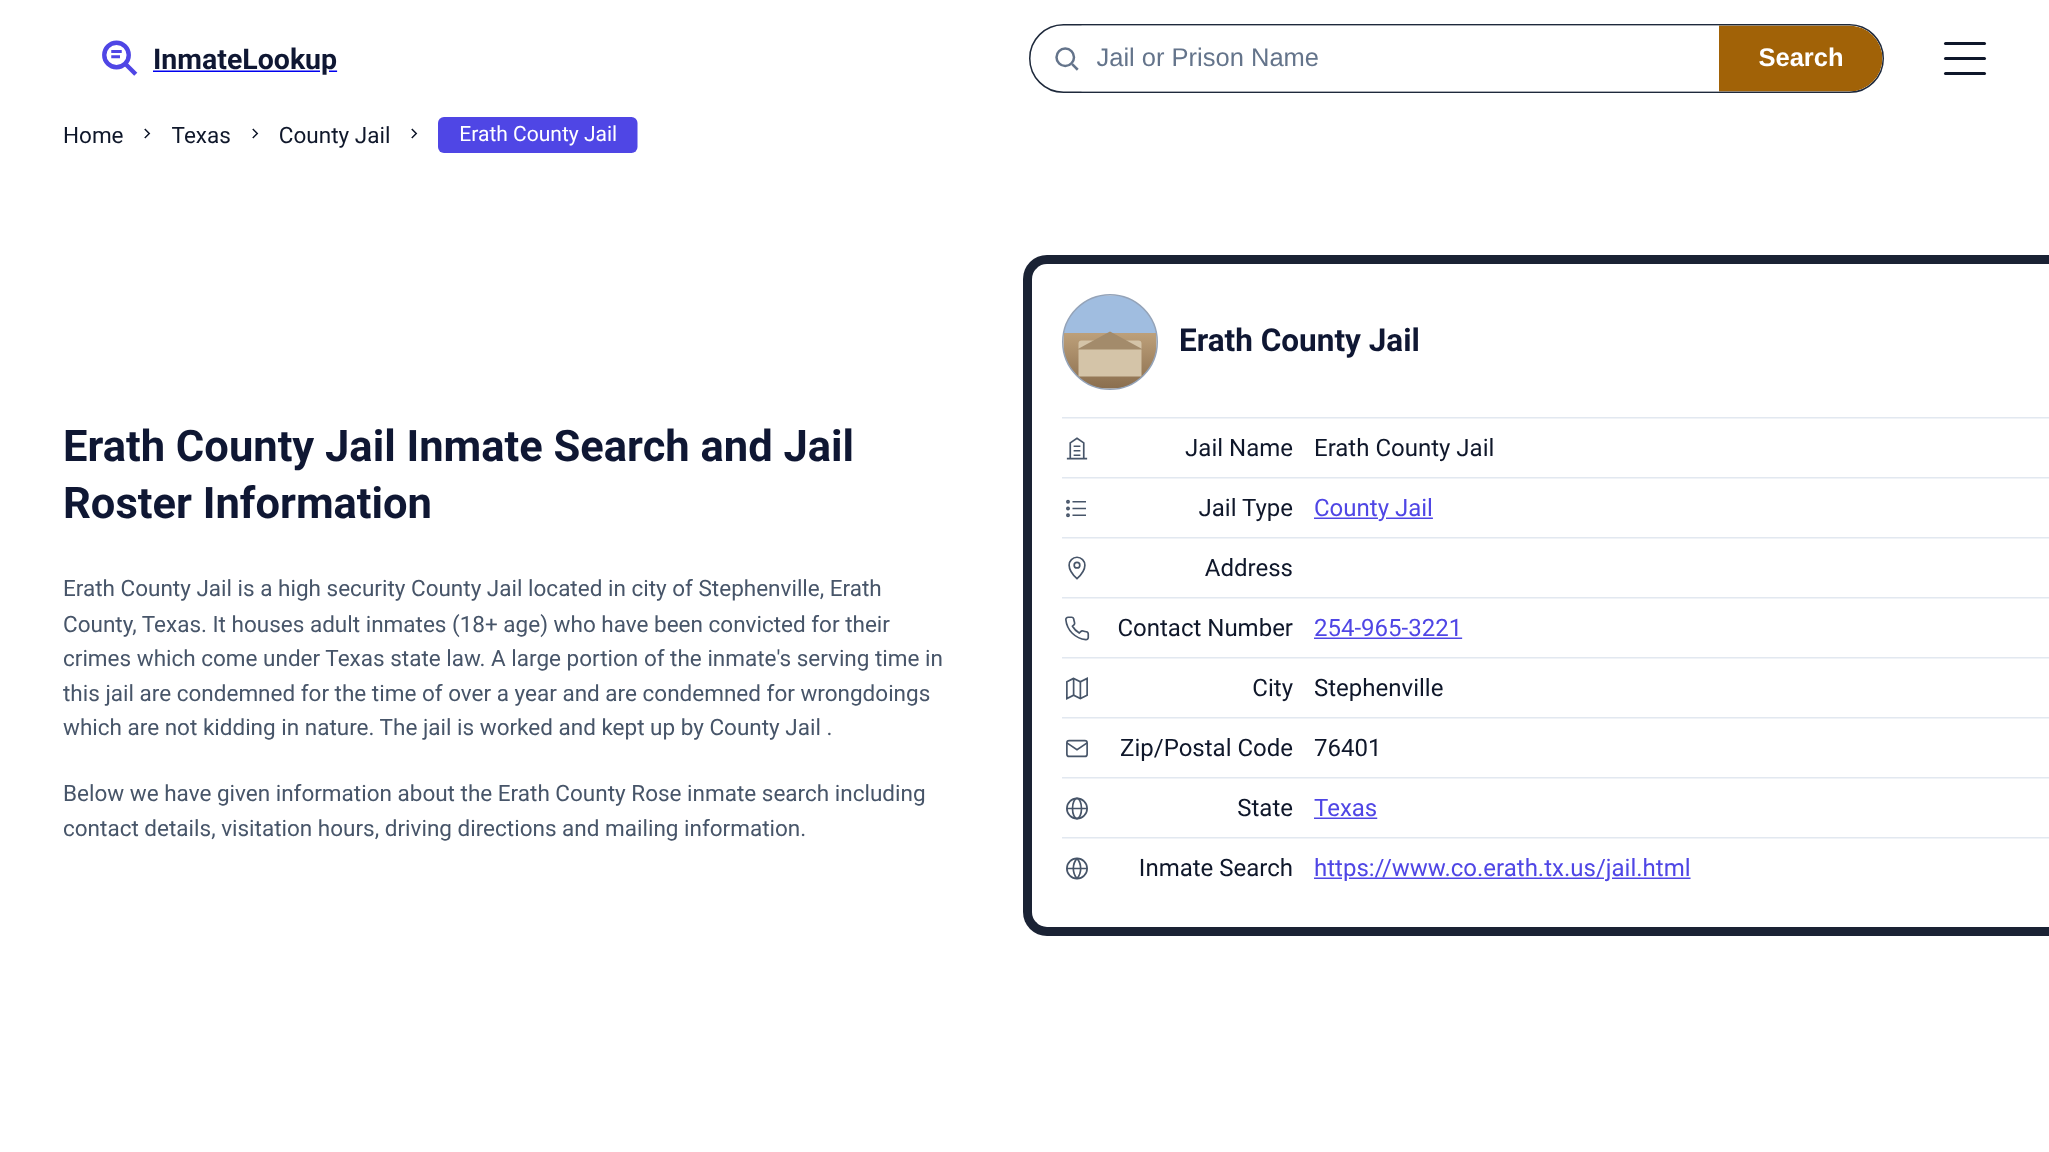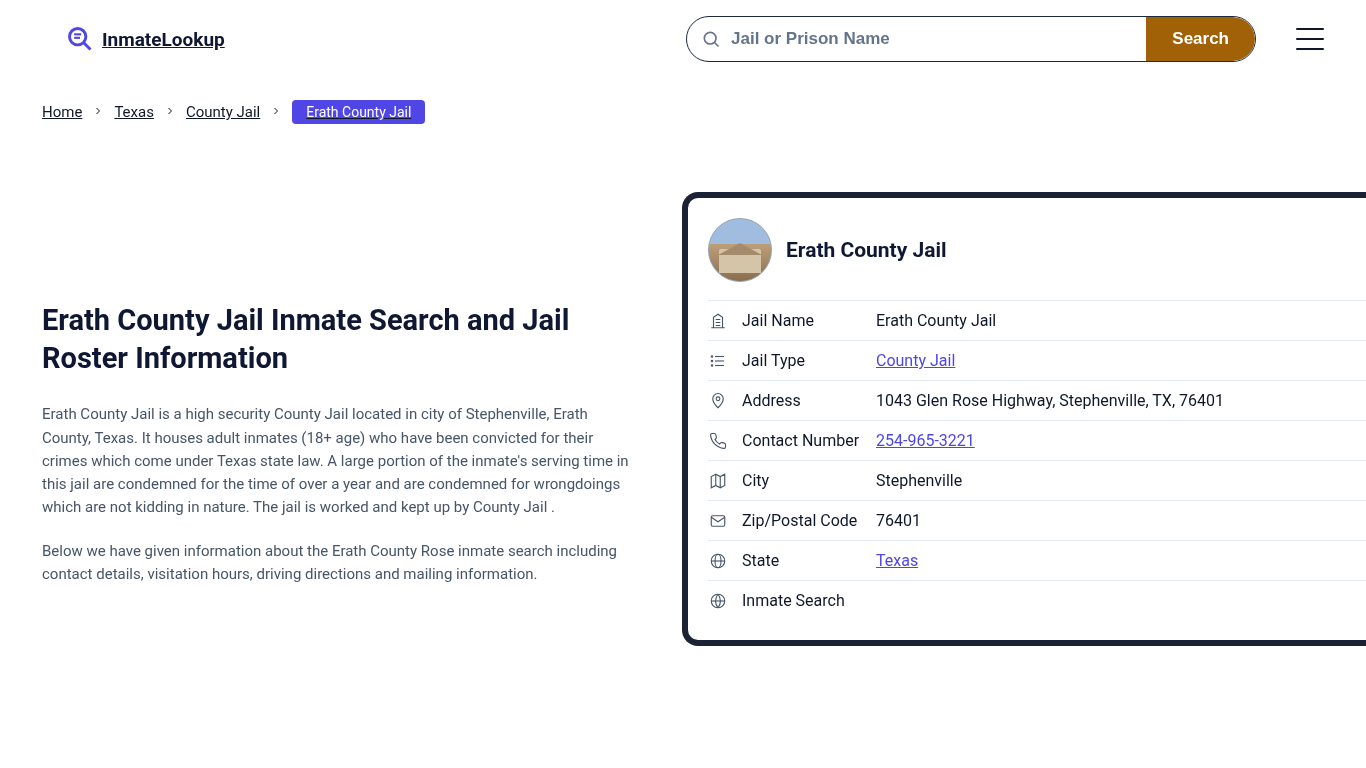--- a/index.html
+++ b/index.html
@@ -59,21 +59,20 @@
       height: 20px;
       stroke: #64748b;
     }
     .search-input {
       flex: 1;
       border: none;
       outline: none;
       padding: 12px 10px;
       font-size: 17px;
       color: #ec4899;
-      font-weight: bold;
     }
     .search-input::placeholder {
       color: #64748b;
     }
     .search-btn {
       background: #a16207;
       color: #ffffff;
       border: none;
       padding: 12px 26px;
       font-size: 17px;
@@ -93,23 +92,22 @@
       display: block;
       height: 2px;
       background: #0f172a;
       border-radius: 2px;
     }
     nav.breadcrumb {
       display: flex;
       align-items: center;
       gap: 10px;
       padding: 0 42px 8px;
-      margin-top: 22px;
+      margin-top: 0;
       font-size: 15px;
-      text-decoration: underline;
     }
     nav.breadcrumb a.crumb {
       color: #0f172a;
       text-decoration: none;
     }
     nav.breadcrumb .chev svg {
       width: 12px;
       height: 12px;
       stroke: #0f172a;
       stroke-width: 2;
@@ -194,20 +192,21 @@
       font-size: 21px;
       font-weight: 700;
       color: #0f1733;
     }
     .info-row {
       display: flex;
       align-items: center;
       padding: 10px 0;
       border-top: 1px solid #e2e8f0;
       gap: 14px;
+      text-align: right;
     }
     .info-row .row-icon {
       width: 20px;
       display: flex;
       justify-content: center;
     }
     .info-row .row-icon svg {
       width: 18px;
       height: 18px;
       stroke: #475569;
@@ -315,21 +314,20 @@
           <span class="value"><a href="#">County Jail</a></span>
         </div>
         <div class="info-row">
           <span class="row-icon">
             <svg viewBox="0 0 24 24">
               <path d="M12 21s-7-6.5-7-12a7 7 0 0 1 14 0c0 5.5-7 12-7 12Z"></path>
               <circle cx="12" cy="9" r="2.5"></circle>
             </svg>
           </span>
           <span class="label">Address</span>
-          <span class="value">1043 Glen Rose Highway, Stephenville, TX, 76401</span>
         </div>
         <div class="info-row">
           <span class="row-icon">
             <svg viewBox="0 0 24 24">
               <path d="M22 16.9v3a2 2 0 0 1-2.2 2A19.8 19.8 0 0 1 2.1 4.2 2 2 0 0 1 4.1 2h3a2 2 0 0 1 2 1.7c.1 1 .4 2 .7 2.9a2 2 0 0 1-.5 2.1L8 10a16 16 0 0 0 6 6l1.3-1.3a2 2 0 0 1 2.1-.5c.9.3 1.9.6 2.9.7a2 2 0 0 1 1.7 2Z"></path>
             </svg>
           </span>
           <span class="label">Contact Number</span>
           <span class="value"><a href="#">254-965-3221</a></span>
         </div>
@@ -367,16 +365,17 @@
         </div>
         <div class="info-row">
           <span class="row-icon">
             <svg viewBox="0 0 24 24">
               <circle cx="12" cy="12" r="9"></circle>
               <line x1="3" y1="12" x2="21" y2="12"></line>
               <path d="M12 3a14 14 0 0 1 0 18M12 3a14 14 0 0 0 0 18"></path>
             </svg>
           </span>
           <span class="label">Inmate Search</span>
+          <span class="value"><a href="#">https://www.co.erath.tx.us/jail.html</a></span>
         </div>
       </div>
   </aside>
 </main>
 
 </body></html>

